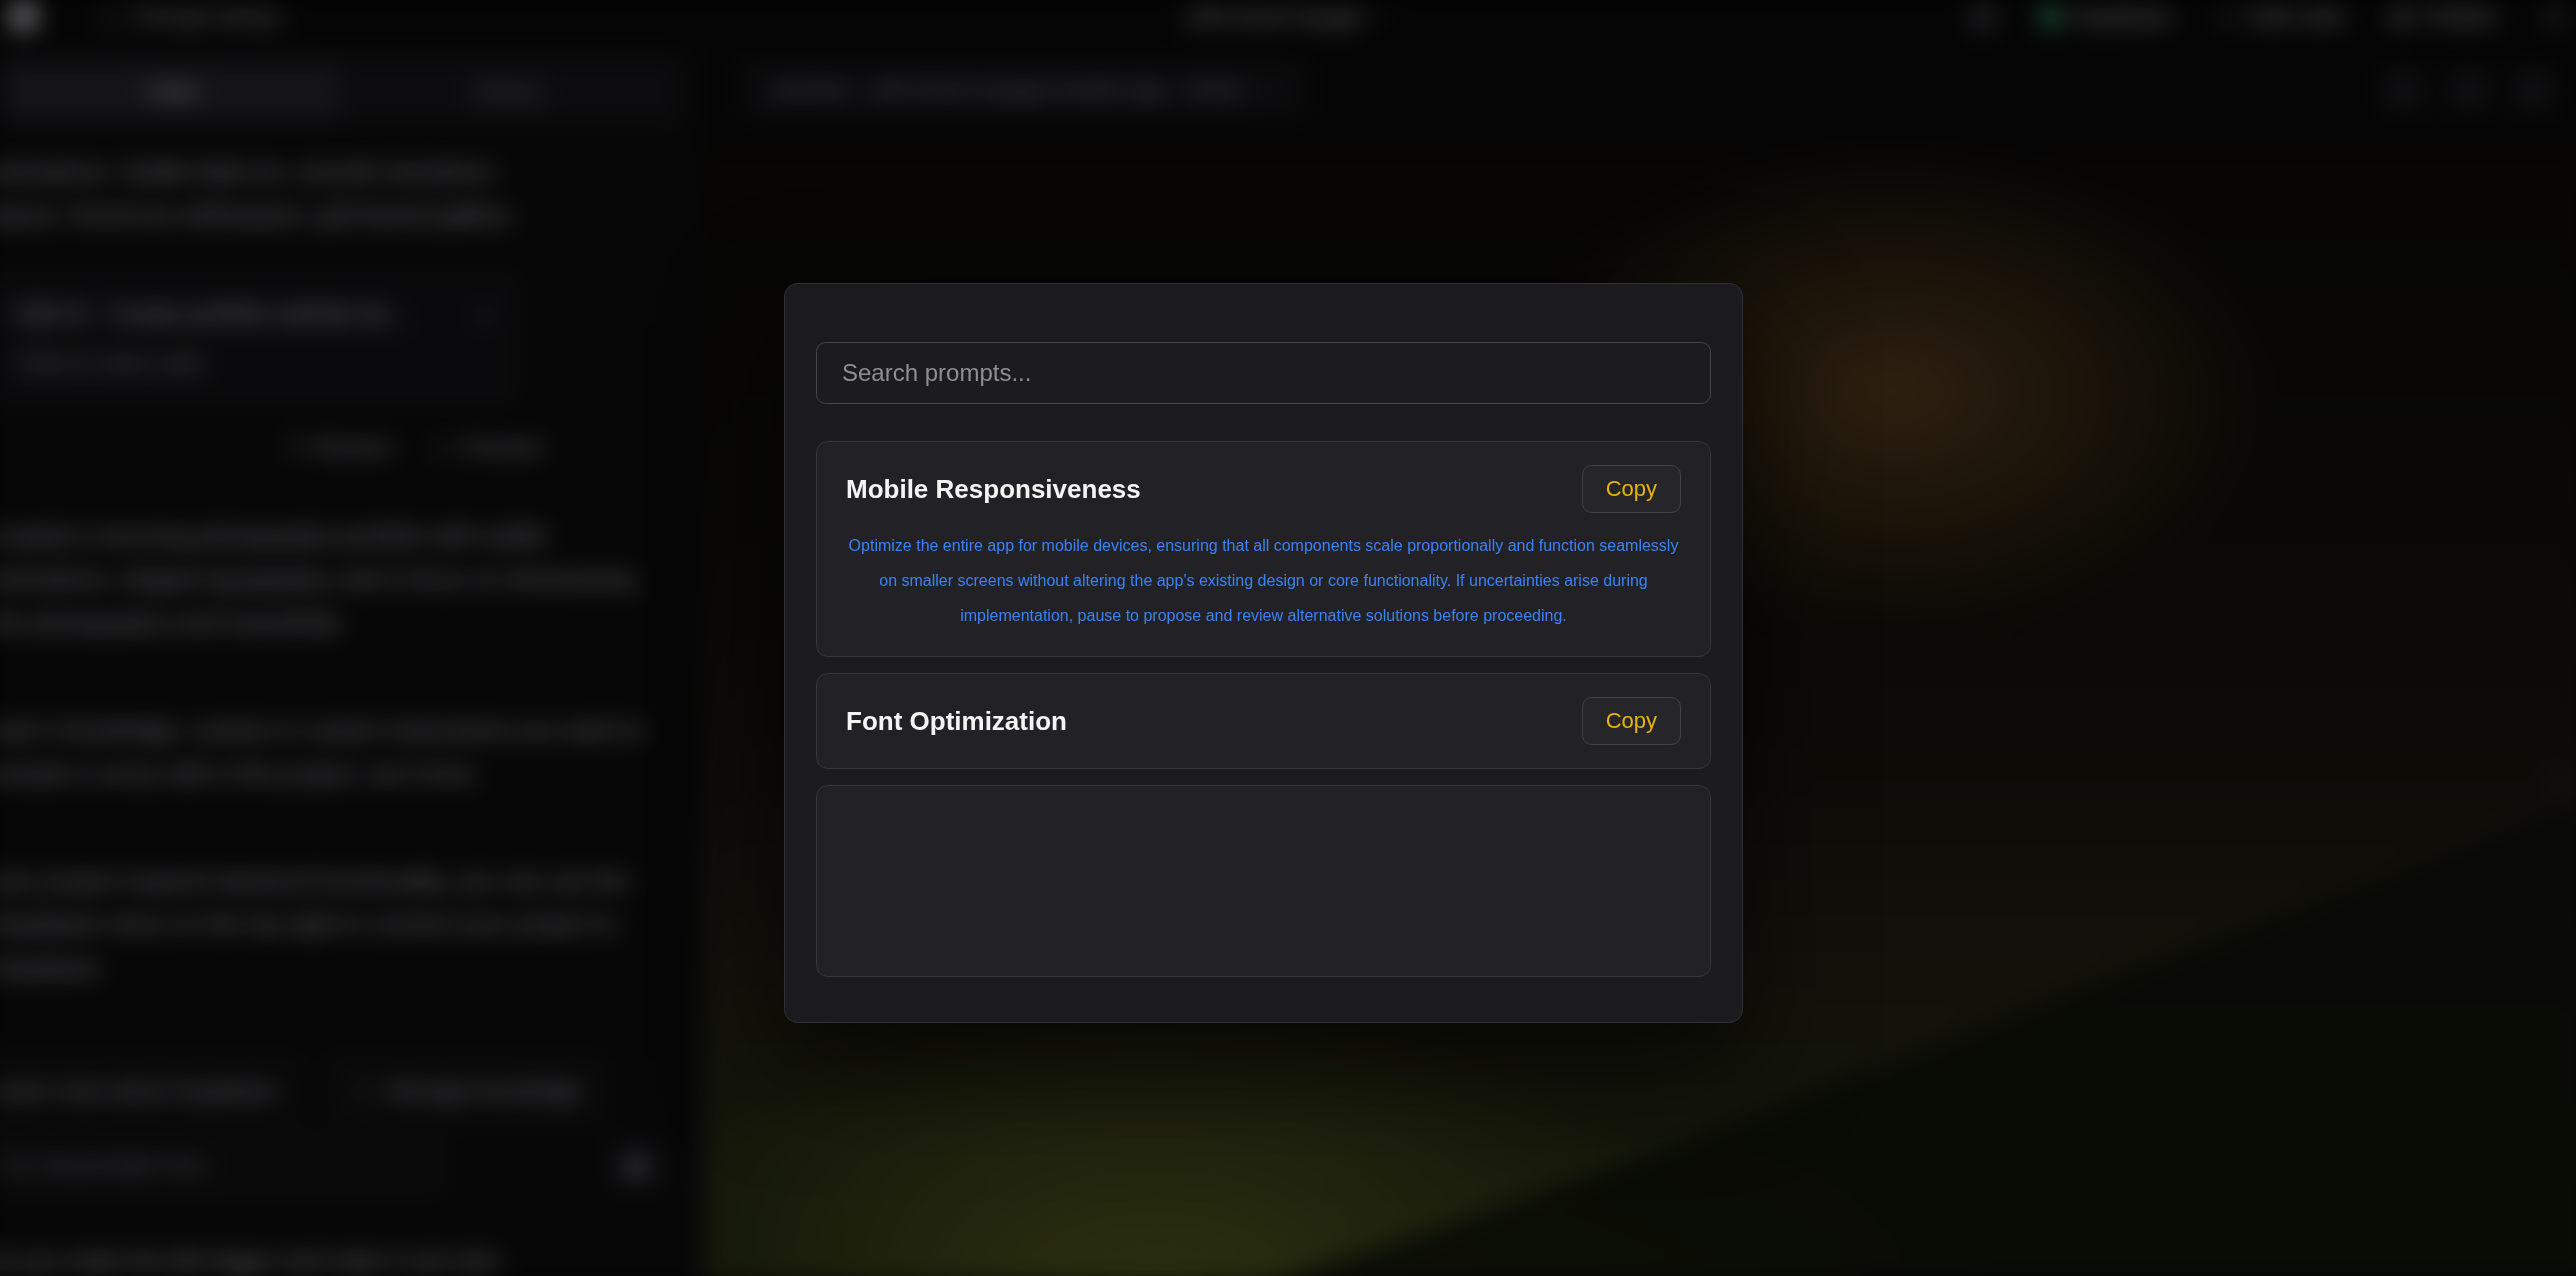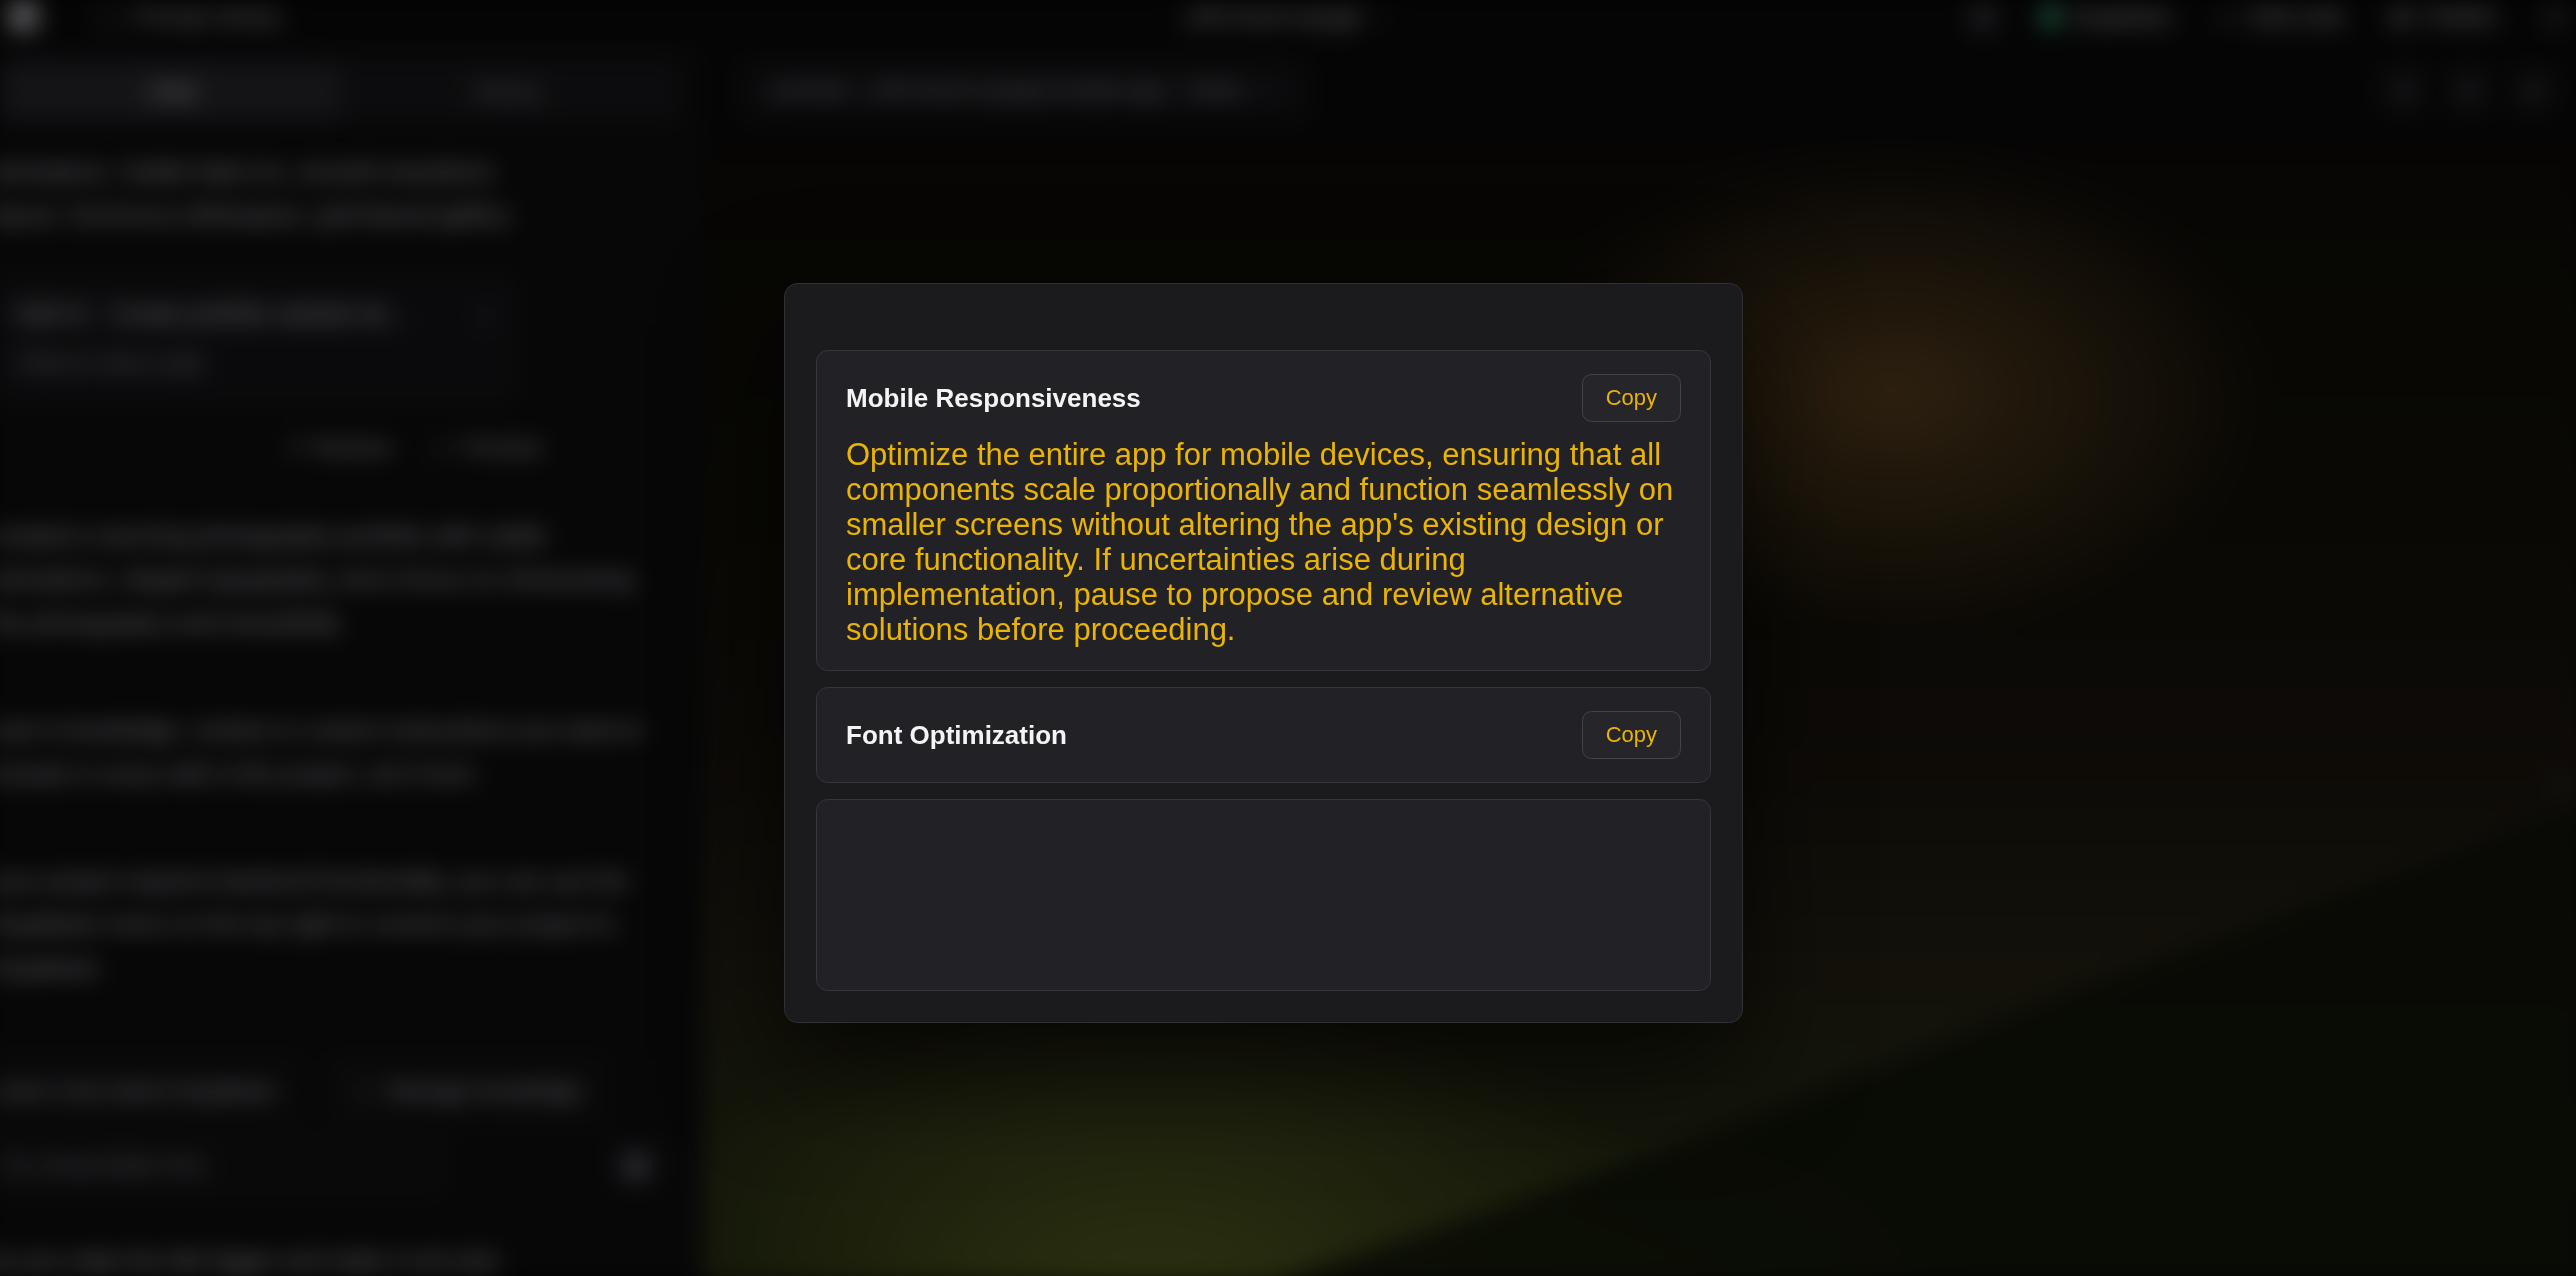--- a/index.html
+++ b/index.html
@@ -88,21 +88,21 @@
   .search{margin-top:29px;width:100%;height:62px;box-sizing:border-box;background:#1c1c1f;
           border:1px solid #45454d;border-radius:9.6px;padding:0 25px;color:#e4e4e9;font-size:24px;outline:none;
           font-family:"Liberation Sans",sans-serif;}
   .search::placeholder{color:#8e8e97;}
   .prompt-list{margin-top:37px;display:flex;flex-direction:column;gap:16px;}
   .prompt-card{background:#222226;border:1px solid #36363c;border-radius:11.6px;padding:23px 29px;}
   .pc-head{display:flex;align-items:center;justify-content:space-between;min-height:48px;}
   .pc-title{margin:0;font-size:26px;font-weight:600;color:#f4f4f5;}
   .copy-btn{height:48px;padding:0 23px;border-radius:9.6px;background:#26262a;border:1px solid #424249;
             color:#eab308;font-size:22px;cursor:pointer;font-family:"Liberation Sans",sans-serif;}
-  .pc-body{margin:15.4px 0 0 0;font-size:31px;line-height:35px;color:#eab308;}
+  .pc-body{margin:15.4px 0 0 0;font-size:16px;line-height:35px;color:#3b82f6;text-align:center;}
   .prompt-card.partial{min-height:144px;}
 </style>
 </head>
 <body>
 
 <div class="stage">
 
   <div class="bg-app">
 
     <header class="topbar">
@@ -216,20 +216,21 @@
       <div class="photo">
         <div class="ridge"></div>
         <span class="next-chevron">›</span>
       </div>
     </main>
   </div>
 
   <div class="overlay"></div>
 
   <div class="modal">
+    <input class="search" type="text" placeholder="Search prompts..." style="">
     <div class="prompt-list">
       <div class="prompt-card">
         <div class="pc-head">
           <h3 class="pc-title">Mobile Responsiveness</h3>
           <button class="copy-btn">Copy</button>
         </div>
         <p class="pc-body">Optimize the entire app for mobile devices, ensuring that all components scale proportionally and function seamlessly on smaller screens without altering the app's existing design or core functionality. If uncertainties arise during implementation, pause to propose and review alternative solutions before proceeding.</p>
       </div>
       <div class="prompt-card">
         <div class="pc-head">

